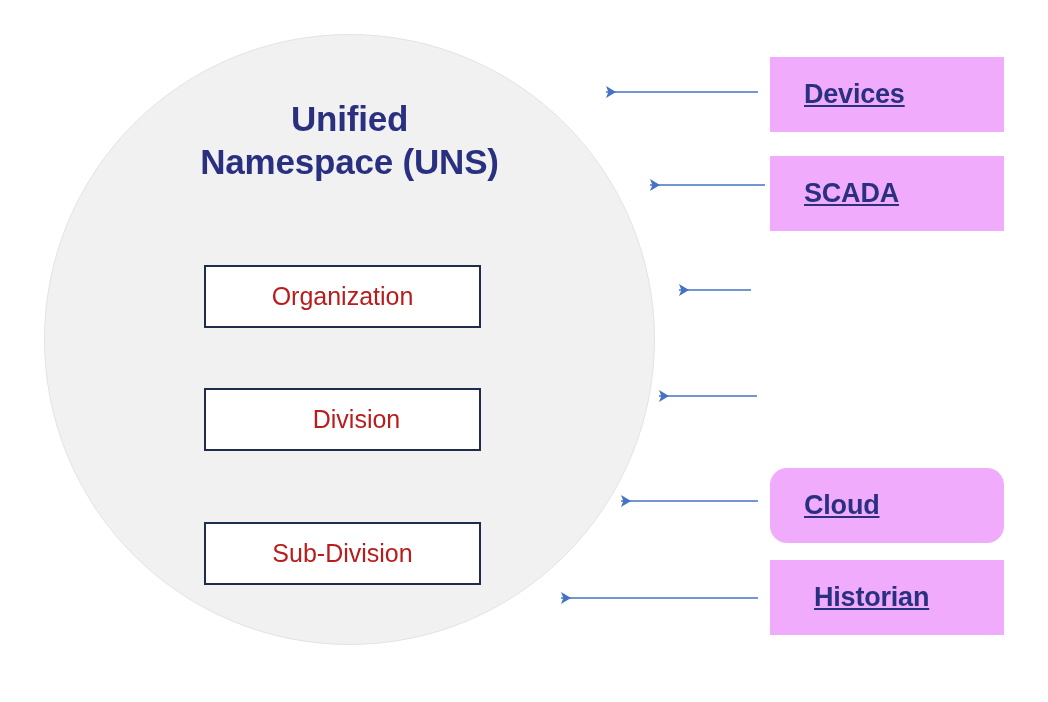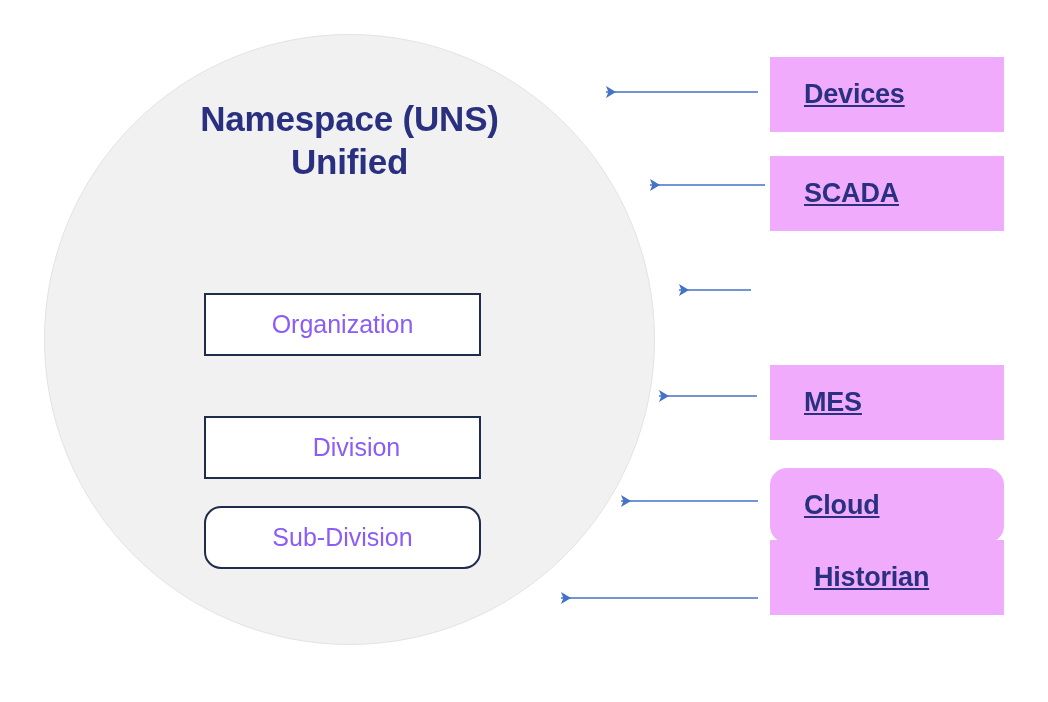--- a/index.html
+++ b/index.html
@@ -56,29 +56,28 @@
     position: absolute;
     left: 204px;
     width: 277px;
     height: 63px;
     box-sizing: border-box;
     background: #ffffff;
     border: 2px solid #1f2c4c;
     display: flex;
     align-items: center;
     justify-content: center;
-    color: #8b5cf6;
+    color: #b91c1c;
     font-size: 25px;
     font-weight: normal;
     letter-spacing: 0px;
-    margin-top: 28px;
   }
   .layer-0 { top: 265px; }
   .layer-1 { top: 388px; padding-left: 28px; }
-  .layer-2 { top: 478px; border-radius: 17px; }
+  .layer-2 { top: 522px; }
 
   
   .source-box {
     position: absolute;
     left: 770px;
     width: 234px;
     height: 75px;
     background: #f0abfc;
     display: flex;
     align-items: center;
@@ -88,43 +87,43 @@
     letter-spacing: -0.2px;
     padding-left: 34px;
     box-sizing: border-box;
     text-decoration: underline;
   }
   .src-0 { top: 57px; }
   .src-1 { top: 156px; }
   .src-2 { top: 254px; }
   .src-3 { top: 365px; }
   .src-4 { top: 468px; border-radius: 17px; }
-  .src-5 { top: 540px; padding-left: 44px; }
+  .src-5 { top: 560px; padding-left: 44px; }
 
   
   .arrow-svg {
     position: absolute;
     left: 0;
     top: 0;
     width: 1048px;
     height: 702px;
     pointer-events: none;
     overflow: visible;
   }
 </style>
 </head>
 <body>
 
 <div id="stage">
 
   <div class="uns-circle"></div>
 
   <div class="uns-title">
+    <span class="line">Unified</span>
     <span class="line">Namespace (UNS)</span>
-    <span class="line">Unified</span>
   </div>
 
   <div class="layer-box layer-0">
     <span>Organization</span>
   </div>
   <div class="layer-box layer-1">
     <span>Division</span>
   </div>
   <div class="layer-box layer-2">
     <span>Sub-Division</span>
@@ -145,23 +144,20 @@
       <line x1="758" y1="598" x2="561" y2="598"></line>
     </g>
   </svg>
 
   <div class="source-box src-0">
     <span>Devices</span>
   </div>
   <div class="source-box src-1">
     <span>SCADA</span>
   </div>
-  <div class="source-box src-3">
-    <span>MES</span>
-  </div>
   <div class="source-box src-4">
     <span>Cloud</span>
   </div>
   <div class="source-box src-5">
     <span>Historian</span>
   </div>
 
 </div>
 
 </body></html>

